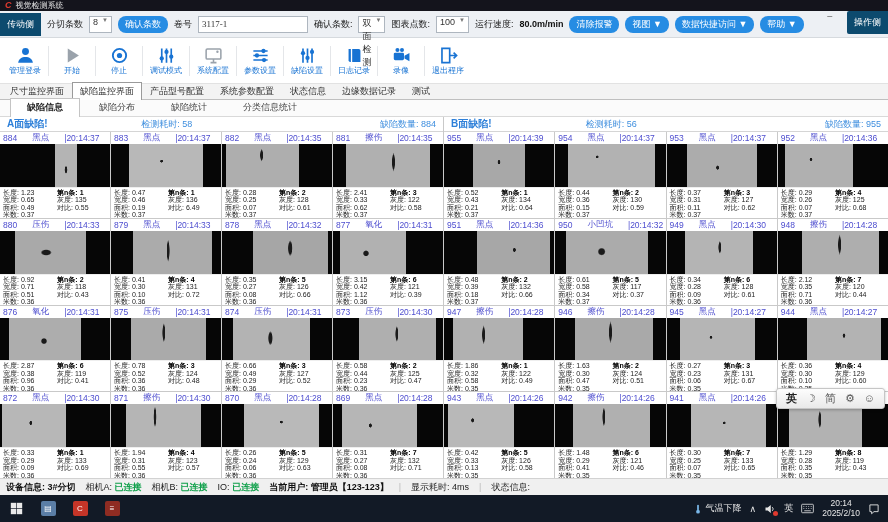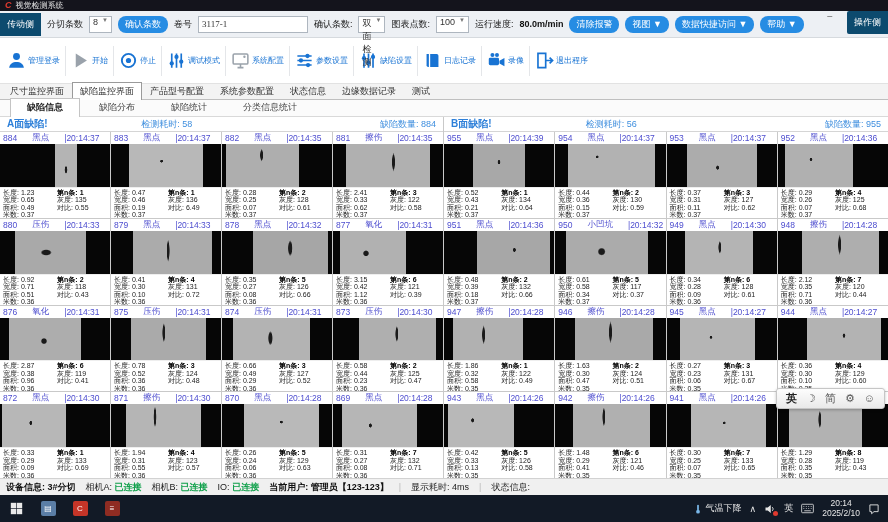--- a/index.html
+++ b/index.html
@@ -18,21 +18,21 @@
   .speedval{font-weight:bold;color:#111}
   .select{background:#fff;border:1px solid #aeb6bf;height:17px;display:flex;align-items:flex-start;justify-content:space-between;padding:0 3px;color:#333;cursor:pointer}
   .caret{color:#777;font-size:6px;margin-left:4px}
   input.text{border:1px solid #aeb6bf;height:17px;font-size:9px;padding:0 3px;font-family:Liberation Serif, serif;color:#333}
   .winctl{position:absolute;top:1px;right:8px;display:flex;gap:16px;color:#555;font-size:9px;line-height:1}
   .winctl span{cursor:pointer}
   .sideright{position:absolute;right:0;bottom:3px}
 
   
   .iconbar{height:46px;background:#fff;border-bottom:1px solid #e2e2e2;display:flex;align-items:center;padding:0 2px;flex:0 0 auto}
-  .action{display:flex;flex-direction:row;align-items:center;justify-content:center;gap:2px;min-width:46px;padding:0 5px;cursor:pointer}
+  .action{display:flex;flex-direction:column;align-items:center;justify-content:center;gap:2px;min-width:46px;padding:0 5px;cursor:pointer}
   .action svg{width:19px;height:19px;display:block}
   .alabel{font-size:8px;color:#1873d3;white-space:nowrap;line-height:1}
   .asep{width:1px;height:30px;background:#e4e6e9}
 
   
   .tabs1{height:16px;background:#f3f3f3;border-bottom:1px solid #bfbfbf;display:flex;align-items:flex-end;padding-left:2px;flex:0 0 auto}
   .tabs1 .tab{font-size:9px;color:#333;padding:2px 7px 1px;border:1px solid transparent;border-bottom:none;cursor:pointer;white-space:nowrap}
   .tabs1 .tab.active{background:#fff;border-color:#9a9a9a;margin-bottom:-1px;padding-bottom:2px}
   .tabs2{height:17px;background:#fbfbfb;border-bottom:1px solid #d9d9d9;display:flex;align-items:flex-end;padding-left:10px;gap:2px;flex:0 0 auto}
   .tabs2 .tab{font-size:9px;color:#444;padding:2px 16px 2px;border:1px solid transparent;border-bottom:none;cursor:pointer;white-space:nowrap}

